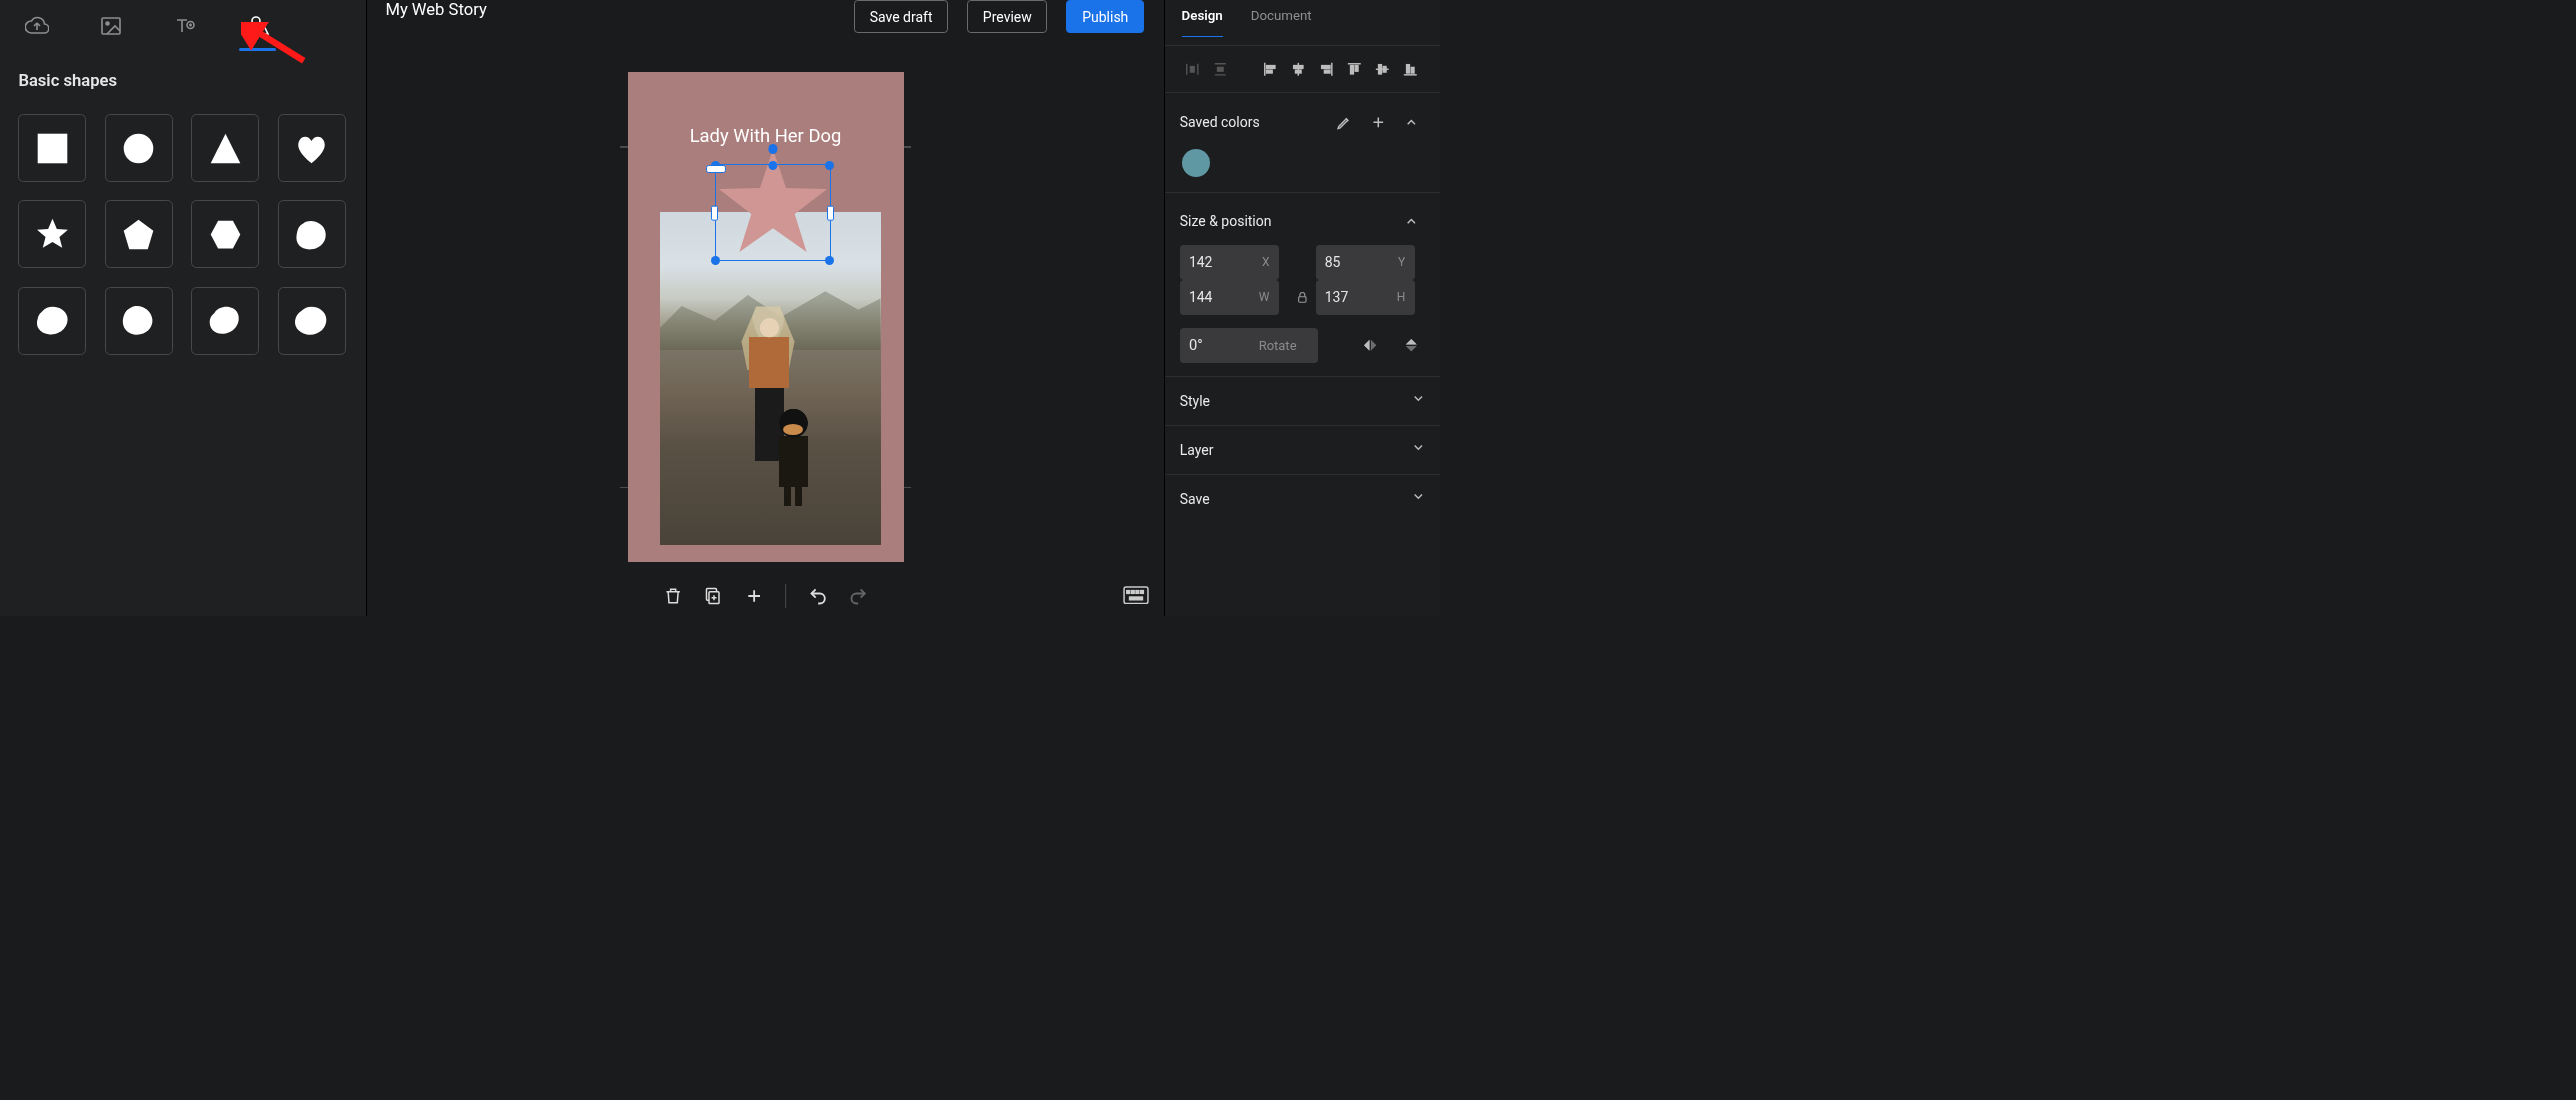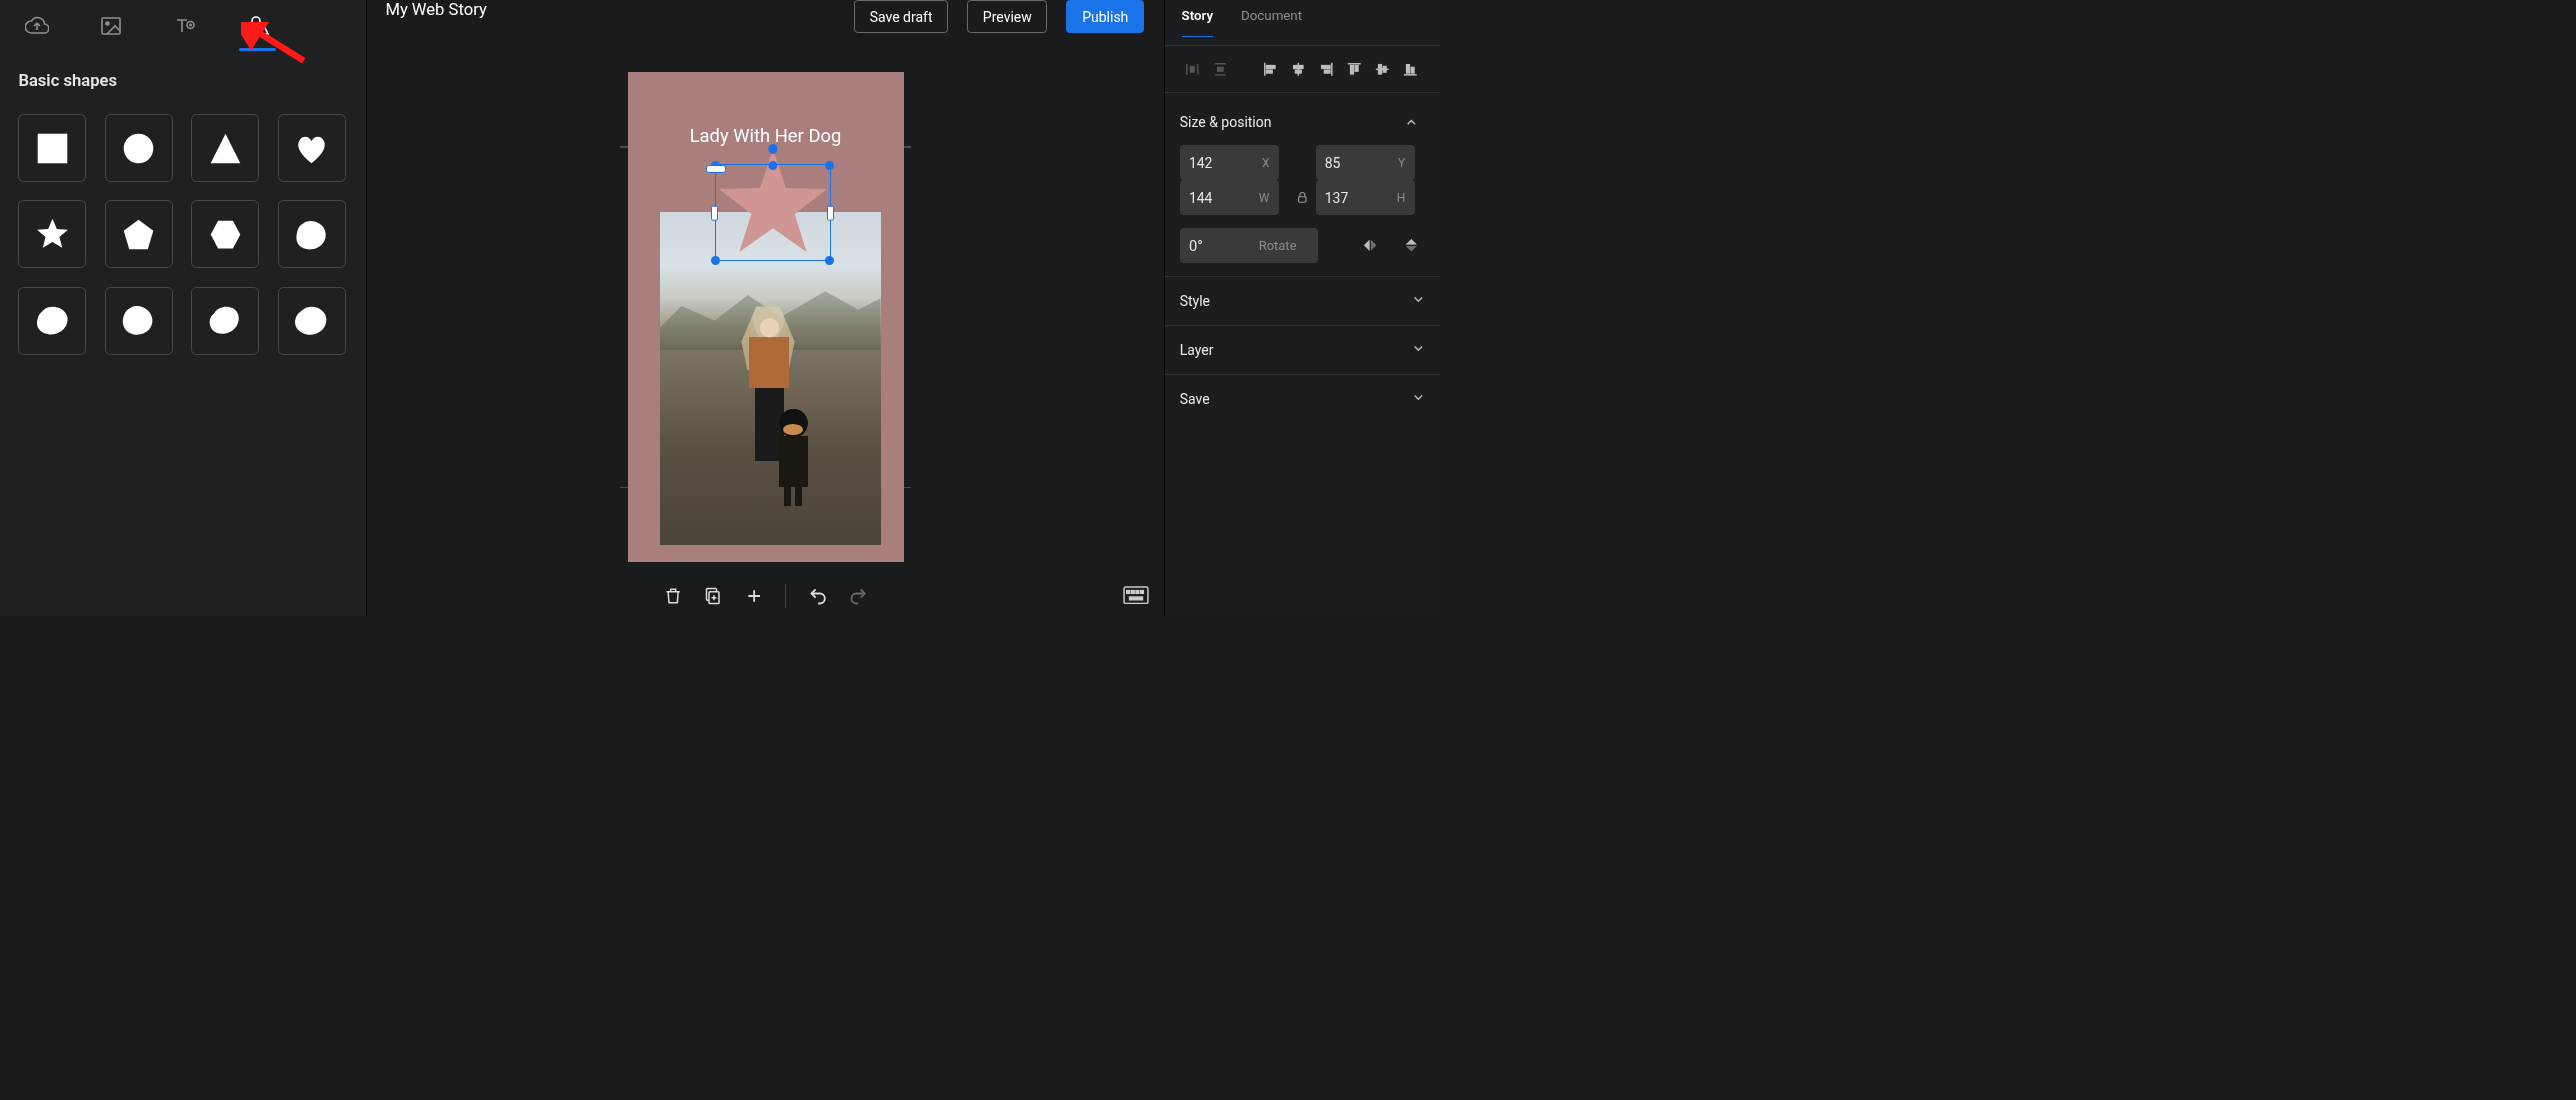--- a/index.html
+++ b/index.html
@@ -402,21 +402,21 @@
           <rect x="14" y="5" width="3" height="3" fill="currentColor"></rect>
           <rect x="19" y="5" width="3" height="3" fill="currentColor"></rect>
         <rect x="7" y="12" width="14" height="3" fill="currentColor"></rect>
       </svg>
     </div>
   </div>
 </div>
 
 <div class="right">
   <div class="r-tabs">
-    <div class="r-tab active">Story</div>
+    <div class="r-tab active">Design</div>
     <div class="r-tab">Document</div>
   </div>
 
   <div class="align-row">
     <div class="align-group">
       <div class="ic-btn dim">
           <svg width="16.6" height="16.6" viewBox="0 0 18 18" stroke="currentColor" stroke-width="1.5" fill="none">
             <path d="M3 3v12M15 3v12"></path>
             <rect x="7" y="6" width="4" height="6" fill="currentColor"></rect>
           </svg>
@@ -468,20 +468,43 @@
       <div class="ic-btn">
           <svg width="16.6" height="16.6" viewBox="0 0 18 18" stroke="currentColor" stroke-width="1.6" fill="none">
             <path d="M2 15h14"></path>
             <rect x="5" y="4" width="3" height="9" fill="currentColor"></rect>
             <rect x="10" y="7" width="3" height="6" fill="currentColor"></rect>
           </svg>
         </div>
     </div>
   </div>
 
+  <div class="section">
+    <div class="sec-head">
+      <div class="sec-title">Saved colors</div>
+      <div class="sec-actions">
+        <div class="ic-btn">
+            <svg width="16.6" height="16.6" viewBox="0 0 24 24" fill="none" stroke="currentColor" stroke-width="2">
+              <path d="M3 21l3-1 11-11-2-2L4 18l-1 3zM14 6l4 4"></path>
+            </svg>
+          </div>
+        <div class="ic-btn">
+            <svg width="16.6" height="16.6" viewBox="0 0 24 24" stroke="currentColor" stroke-width="2.2">
+              <path d="M12 5v14M5 12h14"></path>
+            </svg>
+          </div>
+        <div class="ic-btn">
+            <svg width="14.7" height="14.7" viewBox="0 0 24 24" fill="none" stroke="currentColor" stroke-width="2.4">
+              <path d="M6 15l6-6 6 6"></path>
+            </svg>
+          </div>
+      </div>
+    </div>
+    <div class="swatch" style="background:#5f97a3"></div>
+  </div>
 
   <div class="section">
     <div class="sec-head">
       <div class="sec-title">Size &amp; position</div>
       <div class="ic-btn">
           <svg width="14.7" height="14.7" viewBox="0 0 24 24" fill="none" stroke="currentColor" stroke-width="2.4">
             <path d="M6 15l6-6 6 6"></path>
           </svg>
         </div>
     </div>

